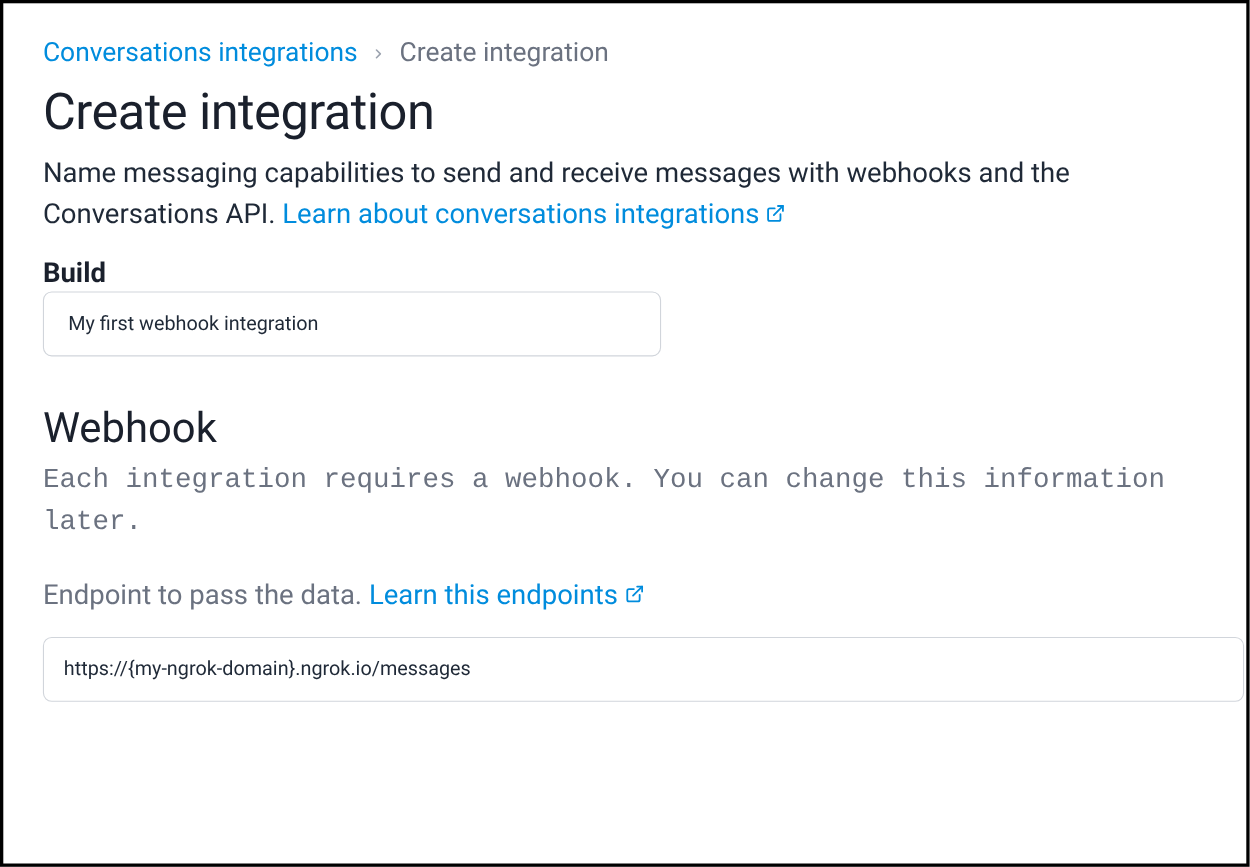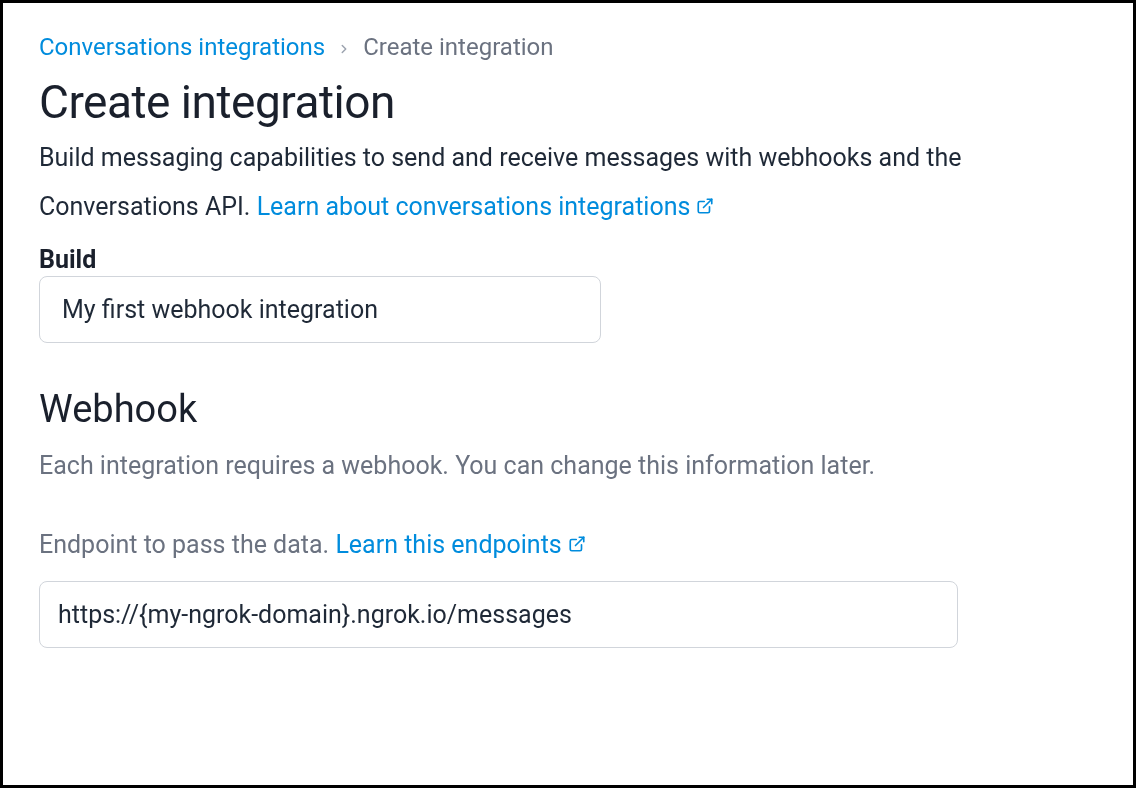--- a/index.html
+++ b/index.html
@@ -48,21 +48,20 @@
       line-height: 1.5;
       margin-bottom: 20px;
     }
     .learn-link {
       color: #008cdd;
       text-decoration: none;
       cursor: pointer;
       display: inline-flex;
       align-items: center;
       gap: 6px;
-      margin-top: 11px;
     }
     .learn-link svg {
       width: 18px;
       height: 18px;
       stroke: #008cdd;
       flex-shrink: 0;
     }
     .field-group {
       margin-bottom: 44px;
     }
@@ -73,43 +72,44 @@
       margin-bottom: 2px;
     }
     .field-hint {
       font-size: 25px;
       color: #6b7280;
       margin-bottom: 18px;
       line-height: 1.5;
     }
     .text-input {
       width: 562px;
-      font-size: 25px;
+      font-size: 18px;
       padding: 18px 22px;
       border: 1px solid #d1d5db;
       border-radius: 8px;
       color: #1f2937;
       background: #fff;
       font-family: inherit;
     }
     .text-input.full {
-      width: 919px;
+      width: 1092px;
       padding-left: 18px;
     }
     .section-title {
       font-size: 38px;
       font-weight: 400;
       color: #1a202c;
-      margin-bottom: 16px;
+      margin-bottom: 6px;
     }
     .section-desc {
       font-size: 25px;
       color: #6b7280;
       margin-bottom: 30px;
       line-height: 1.5;
+      font-family: Liberation Mono, monospace;
     }
     .ext-icon {
       display: inline-block;
       vertical-align: middle;
     }
   </style>
 </head>
 <body>
 
 <nav class="breadcrumb">
@@ -118,21 +118,21 @@
     <svg width="14" height="14" viewBox="0 0 24 24" fill="none" stroke="#9ca3af" stroke-width="2.5" stroke-linecap="round" stroke-linejoin="round">
         <polyline points="9 18 15 12 9 6"></polyline>
       </svg>
   </span>
   <span class="breadcrumb-current">Create integration</span>
 </nav>
 
 <h1 class="page-title">Create integration</h1>
 
 <p class="page-desc">
-  <span>Build messaging capabilities to send and receive messages with webhooks and the Conversations API. </span><a class="learn-link">
+  <span>Name messaging capabilities to send and receive messages with webhooks and the Conversations API. </span><a class="learn-link">
       <span>Learn about conversations integrations</span>
       <span class="ext-icon"><svg viewBox="0 0 24 24" fill="none" stroke-width="2.2" stroke-linecap="round" stroke-linejoin="round">
           <path d="M18 13v6a2 2 0 0 1-2 2H5a2 2 0 0 1-2-2V8a2 2 0 0 1 2-2h6"></path>
           <polyline points="15 3 21 3 21 9"></polyline>
           <line x1="10" y1="14" x2="21" y2="3"></line>
         </svg></span>
     </a>
 </p>
 
 <div class="field-group">

